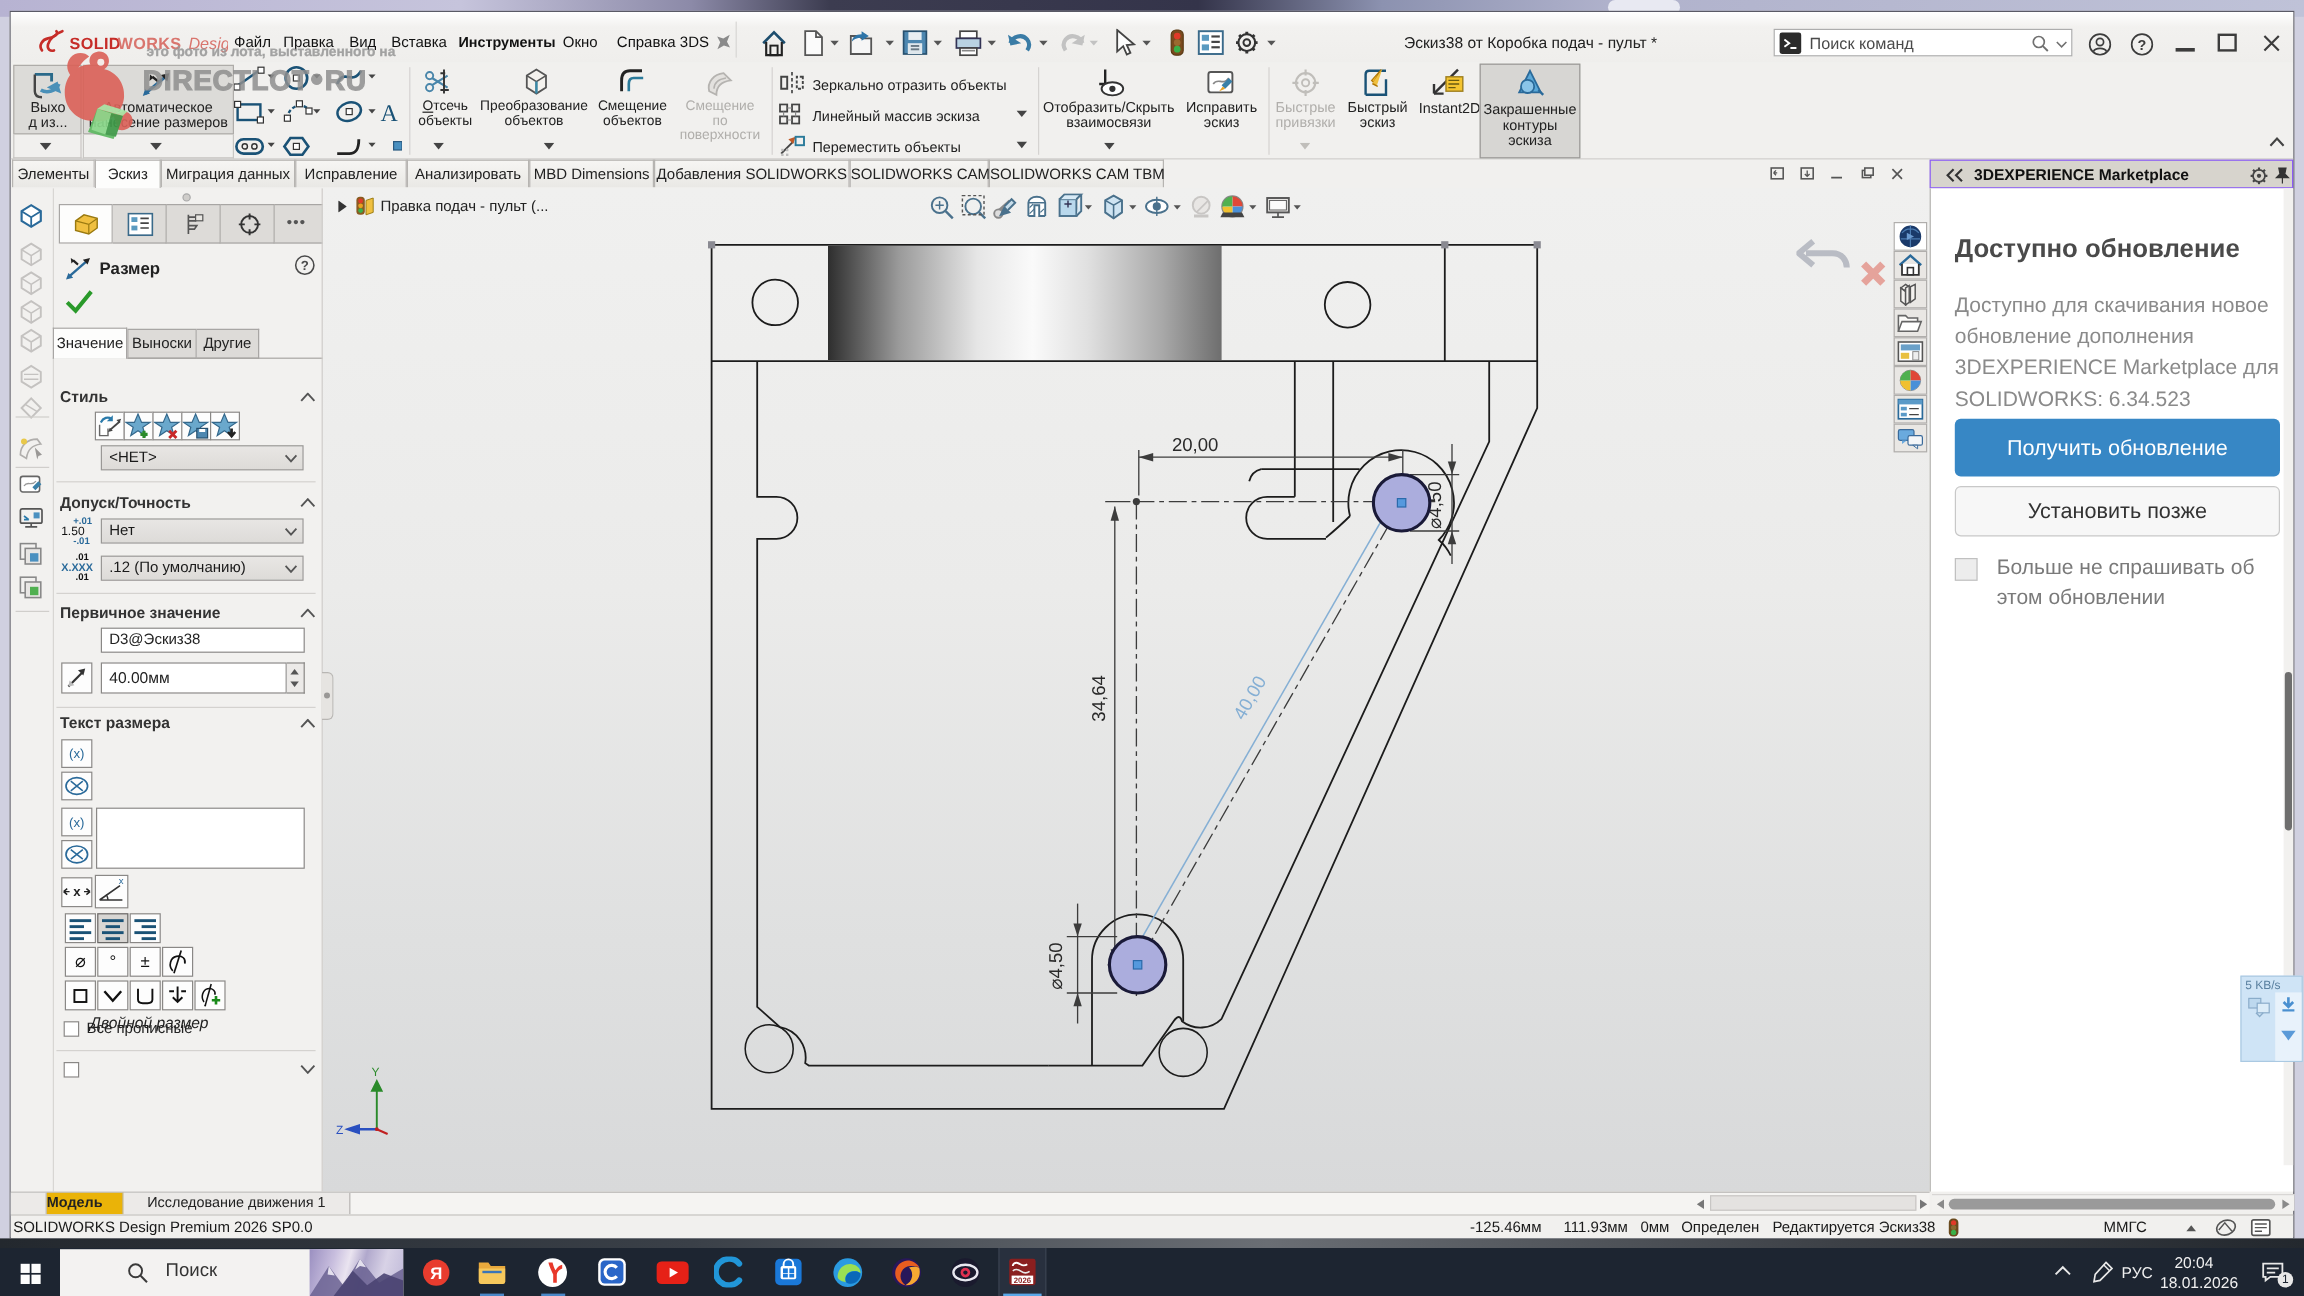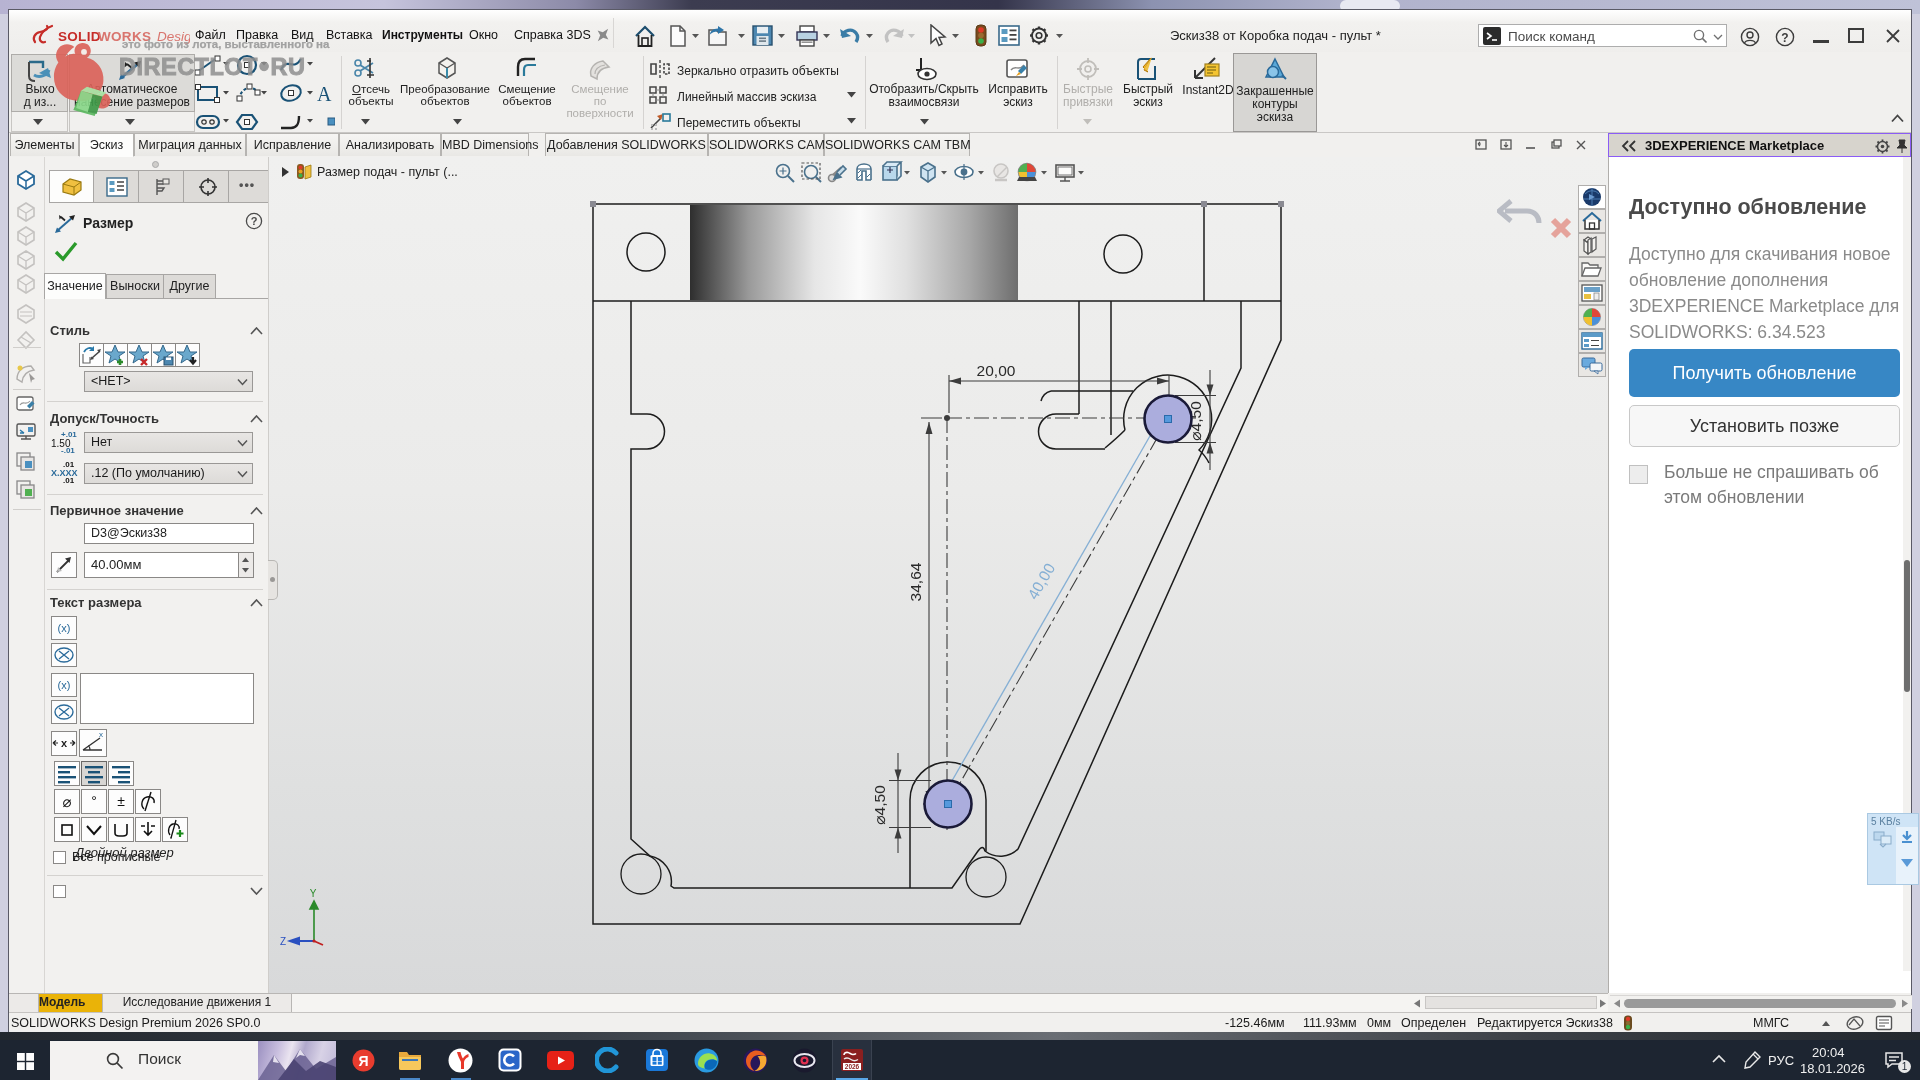--- a/index.html
+++ b/index.html
@@ -381,21 +381,21 @@
 <div class="abs" id="tabrow" style="left:9px;top:133px;width:1600px;height:24px;background:#f1f0ee;font-size:12.5px;color:#222;">
   <style>
     .ctab { position:absolute; top:0; height:23px; line-height:22px; text-align:center; border:1px solid #b6b4b1; border-bottom:none; background:linear-gradient(#f6f5f3,#e9e8e5); white-space:nowrap; font-size:12.5px; }
     .ctab.act { background:#fdfdfc; border-bottom:1px solid #fdfdfc; height:24px; }
   </style>
   <div class="ctab" style="left:1px;width:69px;">Элементы</div>
   <div class="ctab act" style="left:70px;width:55px;">Эскиз</div>
   <div class="ctab" style="left:125px;width:112px;">Миграция данных</div>
   <div class="ctab" style="left:237px;width:93px;">Исправление</div>
   <div class="ctab" style="left:330px;width:102px;">Анализировать</div>
-  <div class="ctab" style="left:432px;width:88px;">MBD Dimensions</div>
+  <div class="ctab" style="left:432px;width:104px;">MBD Dimensions</div>
   <div class="ctab" style="left:536px;width:163px;">Добавления SOLIDWORKS</div>
   <div class="ctab" style="left:699px;width:116px;">SOLIDWORKS CAM</div>
   <div class="ctab" style="left:815px;width:146px;">SOLIDWORKS CAM TBM</div>
 
   <svg class="abs" style="left:1465px;top:5px;" width="130" height="14" viewBox="0 0 130 14">
     <g stroke="#555" stroke-width="1.3" fill="none">
       <rect x="2" y="2" width="10" height="9"></rect>
         <path d="M4,6 l3,0 M4,6 l2,-2 M4,6 l2,2" stroke-width="1.1"></path>
       <rect x="27" y="2" width="10" height="9"></rect>
         <path d="M32,4 v5 M30,7 l2,2 l2,-2" stroke-width="1.1"></path>
@@ -703,21 +703,21 @@
   <svg class="abs" style="left:12px;top:10px;" width="8" height="10" viewBox="0 0 8 10">
       <path d="M1,0 L8,5 L1,10 Z" fill="#333"></path>
     </svg>
   <svg class="abs" style="left:26px;top:6px;" width="18" height="18" viewBox="0 0 18 18">
       <rect x="2" y="1" width="7" height="15" rx="3" fill="#8a5a20"></rect>
       <circle cx="5.5" cy="4.5" r="2" fill="#e03a28"></circle>
       <circle cx="5.5" cy="8.5" r="2" fill="#e8a020"></circle>
       <circle cx="5.5" cy="12.5" r="2" fill="#3ab048"></circle>
       <path d="M10,4 L16,2 V14 L10,16 Z" fill="#f0c040" stroke="#9a7a10" stroke-width="0.8"></path>
     </svg>
-  <div class="abs txt" style="left:48px;top:8px;font-size:12.5px;color:#222;">Размер подач - пульт (...</div>
+  <div class="abs txt" style="left:48px;top:8px;font-size:12.5px;color:#222;">Правка подач - пульт (...</div>
 
   <svg class="abs" style="left:505px;top:4px;" width="335" height="26" viewBox="0 0 335 26">
     <g fill="none" stroke="#4a718c" stroke-width="1.6">
       <circle cx="9" cy="10" r="6.5"></circle>
         <path d="M14,15 L20,21" stroke-width="2"></path>
         <path d="M9,6.5 v7 M5.5,10 h7" stroke-width="1.2"></path>
       <circle cx="37" cy="11" r="6.5"></circle>
         <path d="M42,16 L47,21" stroke-width="2"></path>
         <g stroke="#555" stroke-width="1.2" stroke-dasharray="2.5,2">
           <rect x="28" y="2" width="18" height="16"></rect>

